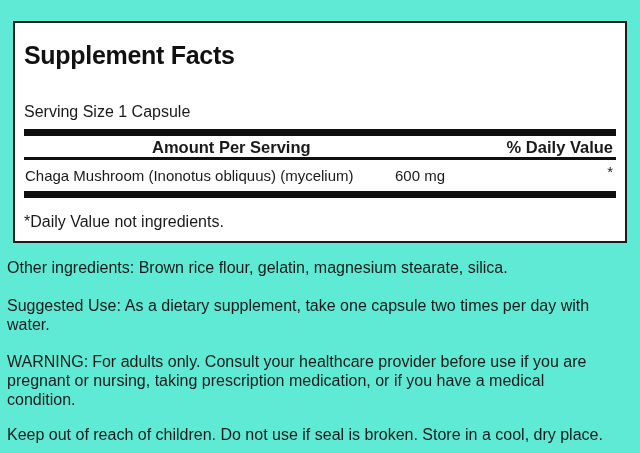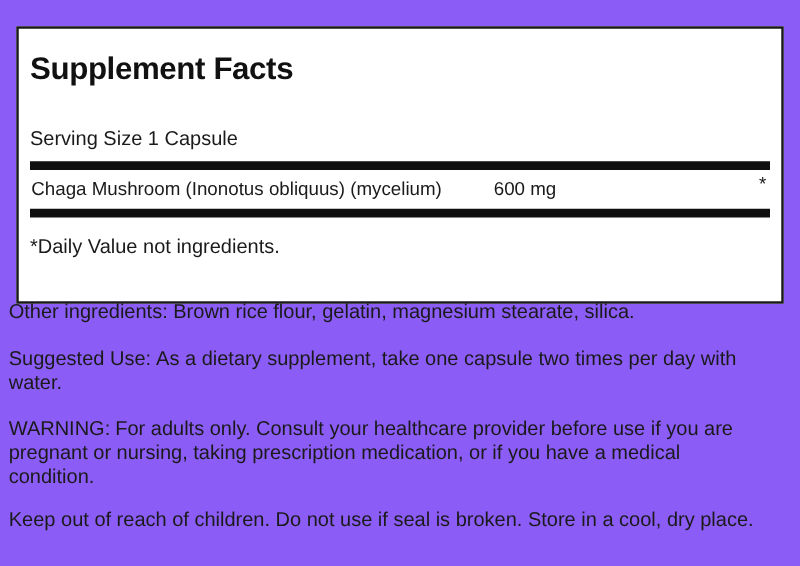--- a/index.html
+++ b/index.html
@@ -9,21 +9,21 @@
     width: 640px;
     height: 453px;
     font-family: "Liberation Sans", sans-serif;
     color: #1a1a1a;
     overflow: hidden;
   }
   .page {
     position: relative;
     width: 640px;
     height: 453px;
-    background: #8b5cf6;
+    background: #5eead4;
   }
   
   .sf-panel {
     position: absolute;
     left: 13px;
     top: 21px;
     width: 614px;
     height: 222px;
     box-sizing: border-box;
     border: 2px solid #1b1b1b;
@@ -66,21 +66,21 @@
   .sf-ing-amount { position: absolute; left: 371px; top: 7px; white-space: nowrap; }
   .sf-ing-dv { position: absolute; right: 3px; top: 3px; }
   .sf-footnote {
     margin-top: 15px;
     font-size: 16px;
   }
   
   .info {
     position: absolute;
     left: 0;
-    top: 226px;
+    top: 244px;
     width: 640px;
     box-sizing: border-box;
     padding: 0 6px 0 7px;
   }
   .info p {
     margin: 0;
     font-size: 16px;
     line-height: 19px;
   }
   .p-other   { margin-top: 14px !important; }
@@ -94,20 +94,24 @@
 <body>
 
 <div class="page">
 
   <div class="sf-panel">
     <h1 class="sf-title">Supplement Facts</h1>
     <div class="sf-serving">Serving Size 1 Capsule</div>
 
     <div class="sf-bar sf-bar-top"></div>
 
+    <div class="sf-header-row">
+      <span class="sf-amount-header">Amount Per Serving</span>
+      <span class="sf-dv-header">% Daily Value</span>
+    </div>
 
     <div class="sf-ing-row">
       <span class="sf-ing-name">Chaga Mushroom (Inonotus obliquus) (mycelium)</span>
       <span class="sf-ing-amount">600 mg</span>
       <span class="sf-ing-dv">*</span>
     </div>
 
     <div class="sf-bar"></div>
 
     <div class="sf-footnote">*Daily Value not ingredients.</div>

